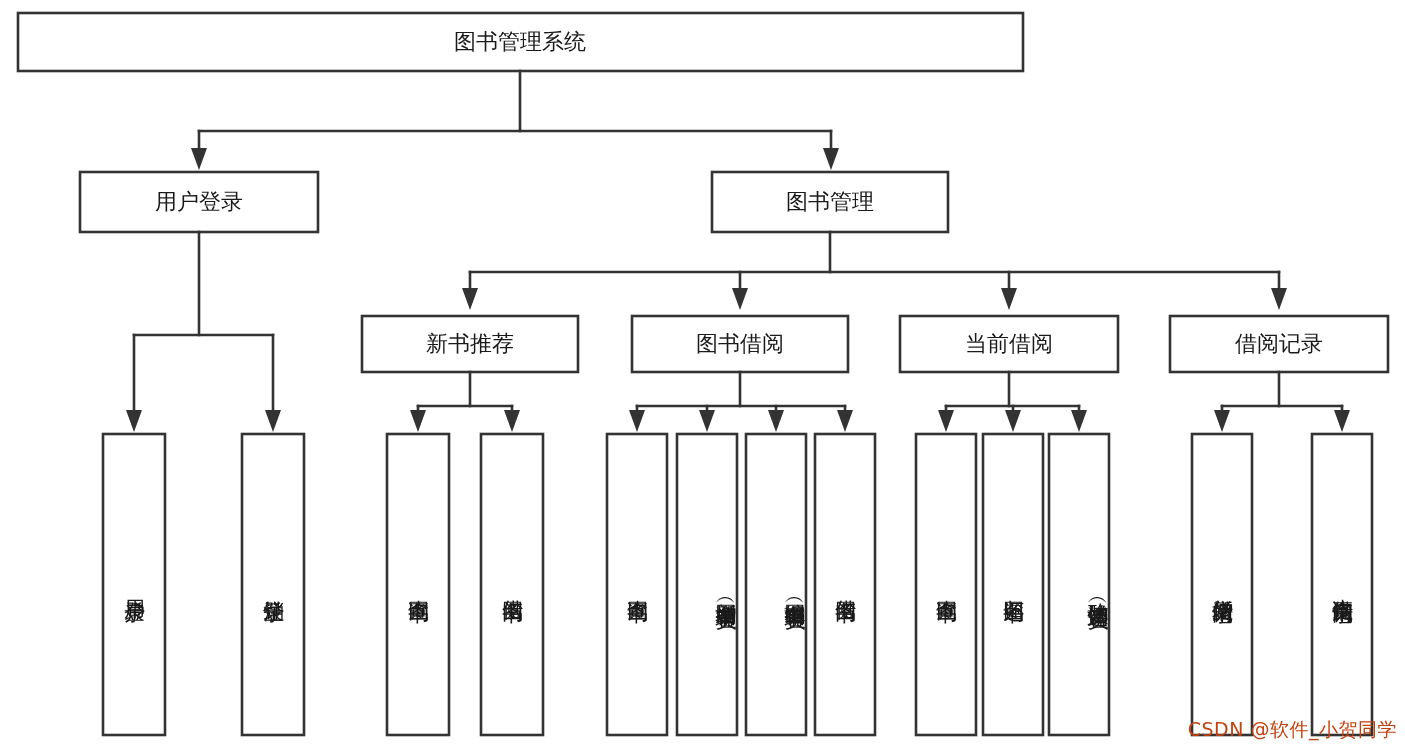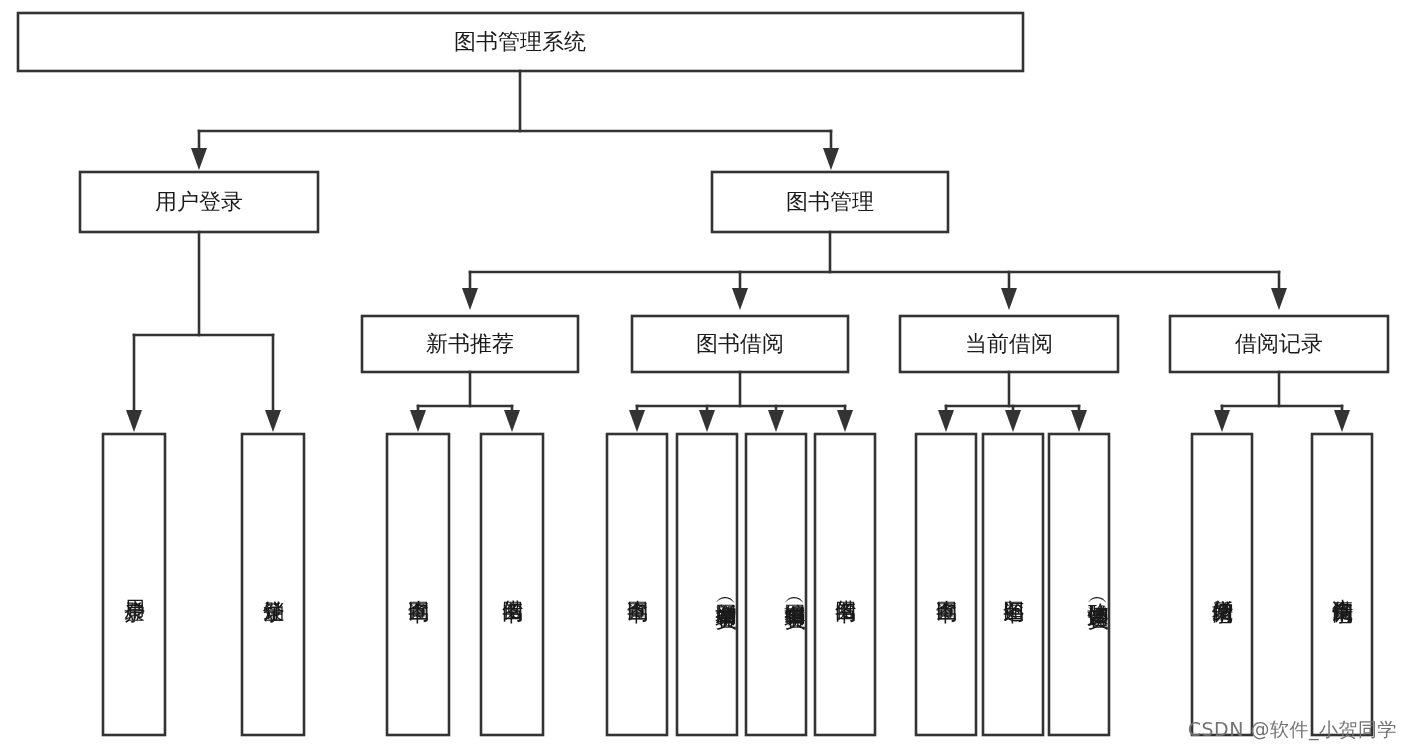--- a/index.html
+++ b/index.html
@@ -64,21 +64,21 @@
     text-align: center;
     white-space: nowrap;
     pointer-events: none;
   }
   #watermark {
     position: absolute;
     right: 8px;
     bottom: 4px;
     font-family: "DejaVu Sans", "Liberation Sans", sans-serif;
     font-size: 19px;
-    color: #737373;
+    color: #c2410c;
     letter-spacing: 0.5px;
     white-space: nowrap;
   }
 </style>
 </head>
 <body>
 
 <div id="diagram-root">
 
   <svg class="diagram-svg" viewBox="0 0 1405 747" xmlns="http://www.w3.org/2000/svg">

